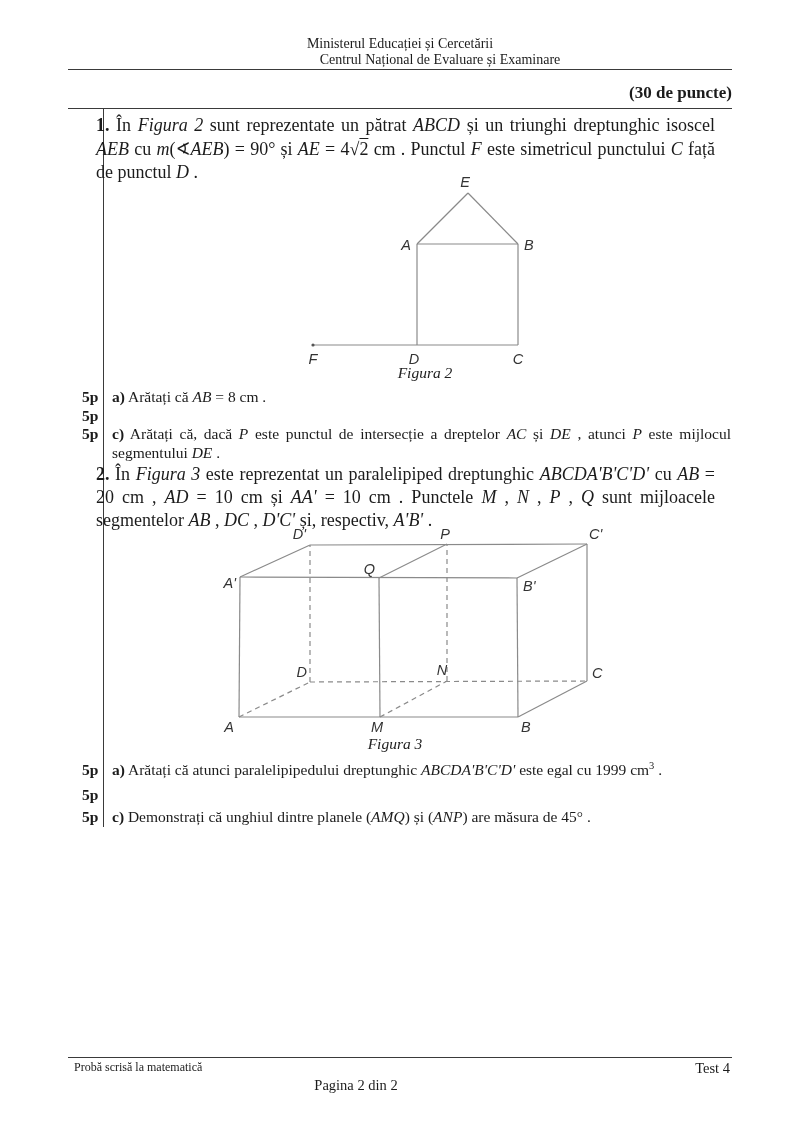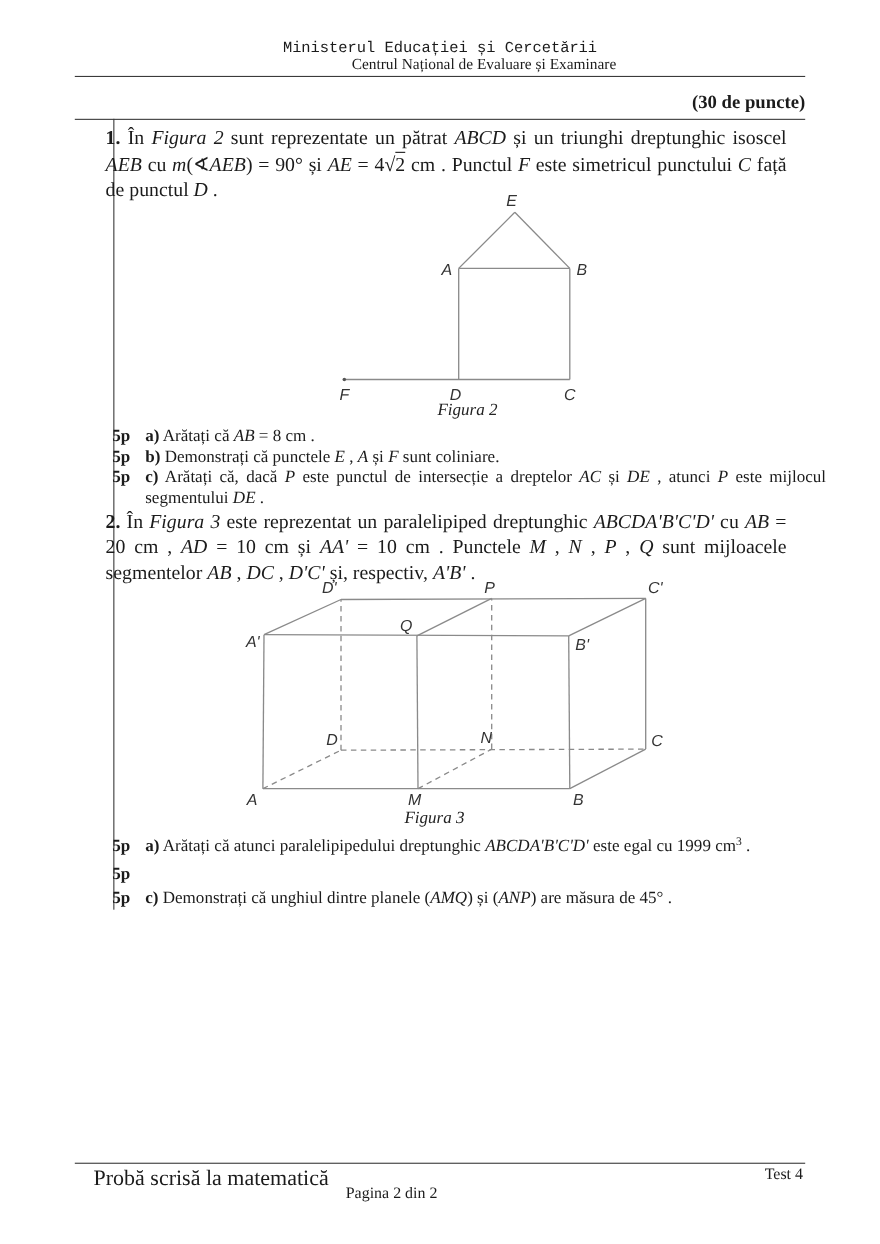--- a/index.html
+++ b/index.html
@@ -10,42 +10,42 @@
   .abs{position:absolute;}
   .hrule{position:absolute;height:1px;background:#3a3a3a;}
   .vrule{position:absolute;width:1px;background:#3a3a3a;}
   .hdr{left:0;width:800px;text-align:center;font-size:14px;line-height:16px;}
   .subject-left{left:72px;top:83px;font-weight:bold;font-size:15.5px;}
   .subject-right{right:68px;top:83px;font-weight:bold;font-size:17px;}
   .para{left:96px;width:619px;font-size:18px;text-align:justify;}
   .p1{top:114px;line-height:23.5px;}
   .p2{top:463px;line-height:23px;}
   .item-row{position:absolute;left:82px;width:649px;box-sizing:border-box;
-    padding-left:30px;font-size:15.5px;line-height:18.8px;text-align:justify;margin-left:20px;}
+    padding-left:30px;font-size:15.5px;line-height:18.8px;text-align:justify;}
   .item-row .pts{position:absolute;left:0;top:0;font-weight:bold;}
   .seg-n{font-style:normal;}
   .seg-b{font-weight:bold;}
   .seg-i{font-style:italic;}
   .seg-sup{vertical-align:super;font-size:0.68em;line-height:0;}
   .sqrt-sym{font-style:normal;}
   .sqrt-val{text-decoration:overline;font-style:normal;}
   .fig-caption{position:absolute;text-align:center;font-style:italic;font-size:15.5px;color:#222;}
   svg text{font-family:"Liberation Sans","DejaVu Sans",sans-serif;font-style:italic;
     font-size:14.5px;fill:#333;}
   svg line{stroke:#8a8a8a;stroke-width:1.2;}
-  .footer-left{left:85px;top:1060px;font-size:20px;}
+  .footer-left{left:74px;top:1060px;font-size:12px;}
   .footer-right{right:70px;top:1060px;font-size:14.5px;}
   .footer-center{left:0;width:712px;top:1077px;text-align:center;font-size:14.5px;}
 </style>
 </head>
 <body>
 
 <div class="page">
 
-  <div class="abs hdr" style="top:36px;font-family:Liberation Mono, monospace;">Ministerul Educației și Cercetării</div>
+  <div class="abs hdr" style="top:36px;">Ministerul Educației și Cercetării</div>
   <div class="abs hdr" style="top:52px;padding-left:40px;">Centrul Național de Evaluare și Examinare</div>
   <div class="hrule" style="left:68px;top:69px;width:664px;"></div>
 
   <div class="abs subject-right">(30 de puncte)</div>
   <div class="hrule" style="left:68px;top:108px;width:664px;"></div>
 
   <div class="vrule" style="left:103px;top:108px;height:719px;"></div>
 
   <div class="abs para p1"><span class="seg-b">1.</span><span class="seg-n"> În </span><span class="seg-i">Figura 2</span><span class="seg-n"> sunt reprezentate un pătrat </span><span class="seg-i">ABCD</span><span class="seg-n"> și un triunghi dreptunghic isoscel </span><span class="seg-i">AEB</span><span class="seg-n"> cu </span><span class="seg-i">m</span><span class="seg-n">(∢</span><span class="seg-i">AEB</span><span class="seg-n">) = 90° și </span><span class="seg-i">AE</span><span class="seg-n"> = 4</span><span class="sqrt-sym">√</span><span class="sqrt-val">2</span><span class="seg-n"> cm . Punctul </span><span class="seg-i">F</span><span class="seg-n"> este simetricul punctului </span><span class="seg-i">C</span><span class="seg-n"> față de punctul </span><span class="seg-i">D</span><span class="seg-n"> .</span></div>
 
@@ -65,21 +65,20 @@
     <text x="218" y="192" text-anchor="middle">C</text>
   </svg>
   <div class="fig-caption" style="left:300px;top:364px;width:250px;">Figura 2</div>
 
   <div class="item-row" style="top:388px;">
     <span class="pts">5p</span>
     <span><span class="seg-b">a)</span><span class="seg-n"> Arătați că </span><span class="seg-i">AB</span><span class="seg-n"> = 8 cm .</span></span>
   </div>
   <div class="item-row" style="top:406.5px;">
     <span class="pts">5p</span>
-    <span><span class="seg-b">b)</span><span class="seg-n"> Demonstrați că punctele </span><span class="seg-i">E</span><span class="seg-n"> , </span><span class="seg-i">A</span><span class="seg-n"> și </span><span class="seg-i">F</span><span class="seg-n"> sunt coliniare.</span></span>
   </div>
   <div class="item-row" style="top:425px;">
     <span class="pts">5p</span>
     <span><span class="seg-b">c)</span><span class="seg-n"> Arătați că, dacă </span><span class="seg-i">P</span><span class="seg-n"> este punctul de intersecție a dreptelor </span><span class="seg-i">AC</span><span class="seg-n"> și </span><span class="seg-i">DE</span><span class="seg-n"> , atunci </span><span class="seg-i">P</span><span class="seg-n"> este mijlocul segmentului </span><span class="seg-i">DE</span><span class="seg-n"> .</span></span>
   </div>
 
   <div class="abs para p2"><span class="seg-b">2.</span><span class="seg-n"> În </span><span class="seg-i">Figura 3</span><span class="seg-n"> este reprezentat un paralelipiped dreptunghic </span><span class="seg-i">ABCDA'B'C'D'</span><span class="seg-n"> cu </span><span class="seg-i">AB</span><span class="seg-n"> = 20 cm , </span><span class="seg-i">AD</span><span class="seg-n"> = 10 cm și </span><span class="seg-i">AA'</span><span class="seg-n"> = 10 cm . Punctele </span><span class="seg-i">M</span><span class="seg-n"> , </span><span class="seg-i">N</span><span class="seg-n"> , </span><span class="seg-i">P</span><span class="seg-n"> , </span><span class="seg-i">Q</span><span class="seg-n"> sunt mijloacele segmentelor </span><span class="seg-i">AB</span><span class="seg-n"> , </span><span class="seg-i">DC</span><span class="seg-n"> , </span><span class="seg-i">D'C'</span><span class="seg-n"> și, respectiv, </span><span class="seg-i">A'B'</span><span class="seg-n"> .</span></div>
 
   <svg class="abs" style="left:220px;top:525px;" width="390" height="230" viewBox="0 0 390 230">
 

